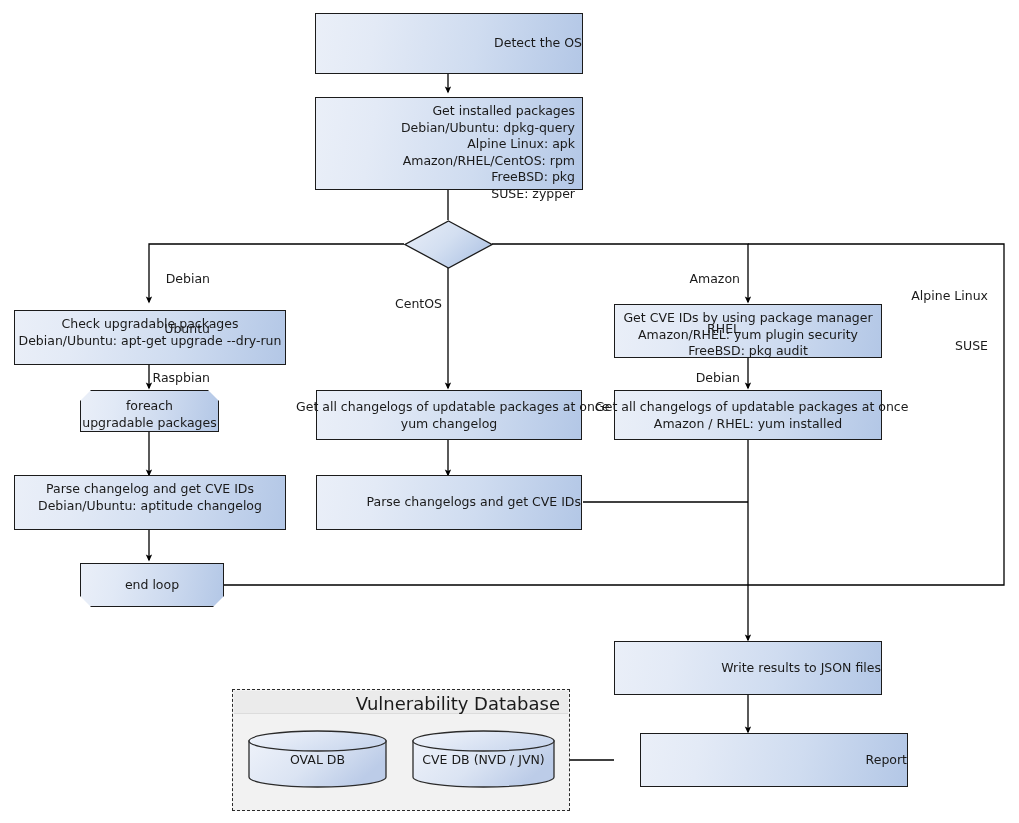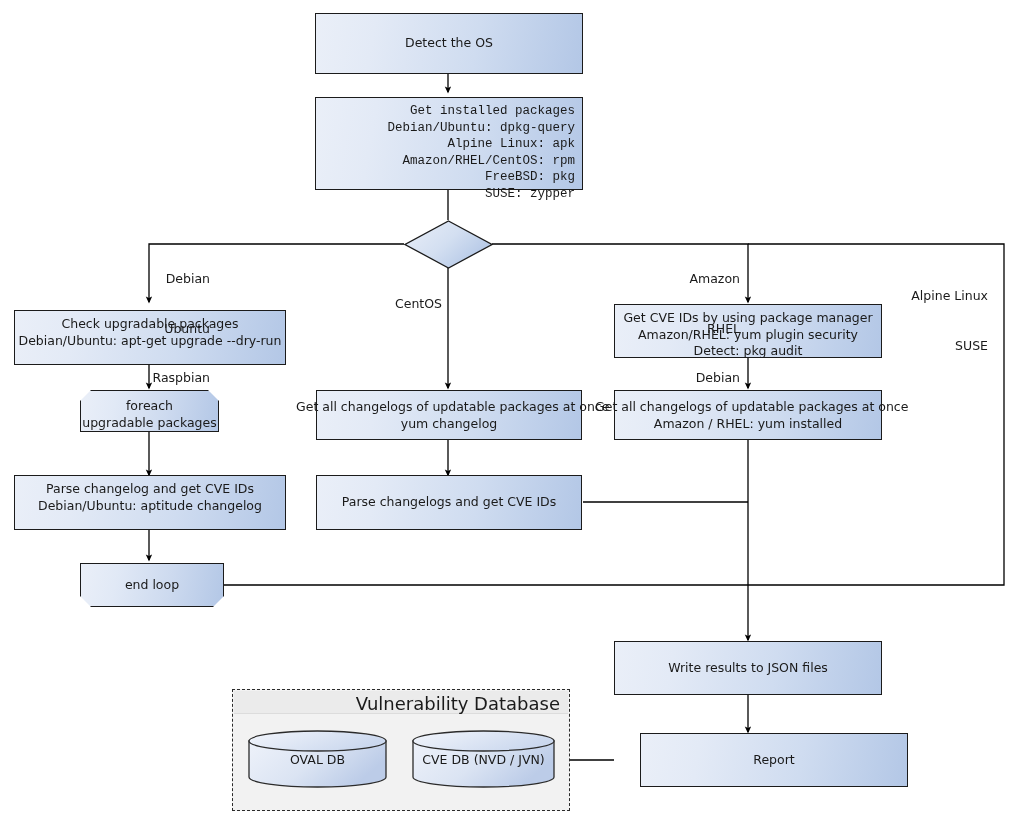--- a/index.html
+++ b/index.html
@@ -8,21 +8,21 @@
     font-family:"DejaVu Sans","Liberation Sans",sans-serif;
     color:#1a1a1a;
   }
   #canvas{position:absolute;left:0;top:0;width:1019px;height:823px;}
   svg.wires{position:absolute;left:0;top:0;width:1019px;height:823px;pointer-events:none;}
 
   
   .node{
     position:absolute;
     box-sizing:border-box;
-    display:flex;align-items:center;justify-content:center;
+    display:flex;align-items:center;justify-content:flex-end;
     text-align:center;
     font-size:12.5px;
     line-height:16.5px;
     white-space:nowrap;
     z-index:3;
   }
   .proc{
     border:1.3px solid #1b1b1b;
     background:linear-gradient(100deg,#eaeff8 0%,#e3eaf6 22%,#cfdcf0 60%,#b3c7e6 100%);
   }
@@ -126,21 +126,21 @@
 
       <path d="M570,760 L614,760"></path>
     </g>
   </svg>
 
   <div class="node proc" style="left:315px;top:13px;width:268px;height:61px;">
     <span class="lbl">Detect the OS</span>
   </div>
 
   <div class="node proc" style="left:315px;top:97px;width:268px;height:93px;"></div>
-  <div class="overtext" style="left:283px;top:103px;width:292px;text-align:right;font-family:Liberation Mono, monospace;">
+  <div class="overtext" style="left:283px;top:103px;width:292px;text-align:right;">
     <div>Get installed packages</div>
     <div>Debian/Ubuntu: dpkg-query</div>
     <div>Alpine Linux: apk</div>
     <div>Amazon/RHEL/CentOS: rpm</div>
     <div>FreeBSD: pkg</div>
     <div>SUSE: zypper</div>
   </div>
 
   <div class="diamond" style="left:404px;top:220px;width:89px;height:49px;">
     <svg width="89" height="49" viewBox="0 0 89 49" xmlns="http://www.w3.org/2000/svg">
@@ -206,21 +206,21 @@
   </div>
 
   <div class="node proc" style="left:316px;top:475px;width:266px;height:55px;">
     <span class="lbl">Parse changelogs and get CVE IDs</span>
   </div>
 
   <div class="node proc" style="left:614px;top:304px;width:268px;height:54px;"></div>
   <div class="overtext" style="left:610px;top:310px;width:276px;">
     <div>Get CVE IDs by using package manager</div>
     <div>Amazon/RHEL: yum plugin security</div>
-    <div>Detect: pkg audit</div>
+    <div>FreeBSD: pkg audit</div>
   </div>
 
   <div class="node proc" style="left:614px;top:390px;width:268px;height:50px;"></div>
   <div class="overtext" style="left:595px;top:399px;width:306px;">
     <div>Get all changelogs of updatable packages at once</div>
     <div>Amazon / RHEL: yum installed</div>
   </div>
 
   <div class="node proc" style="left:614px;top:641px;width:268px;height:54px;">
     <span class="lbl">Write results to JSON files</span>

